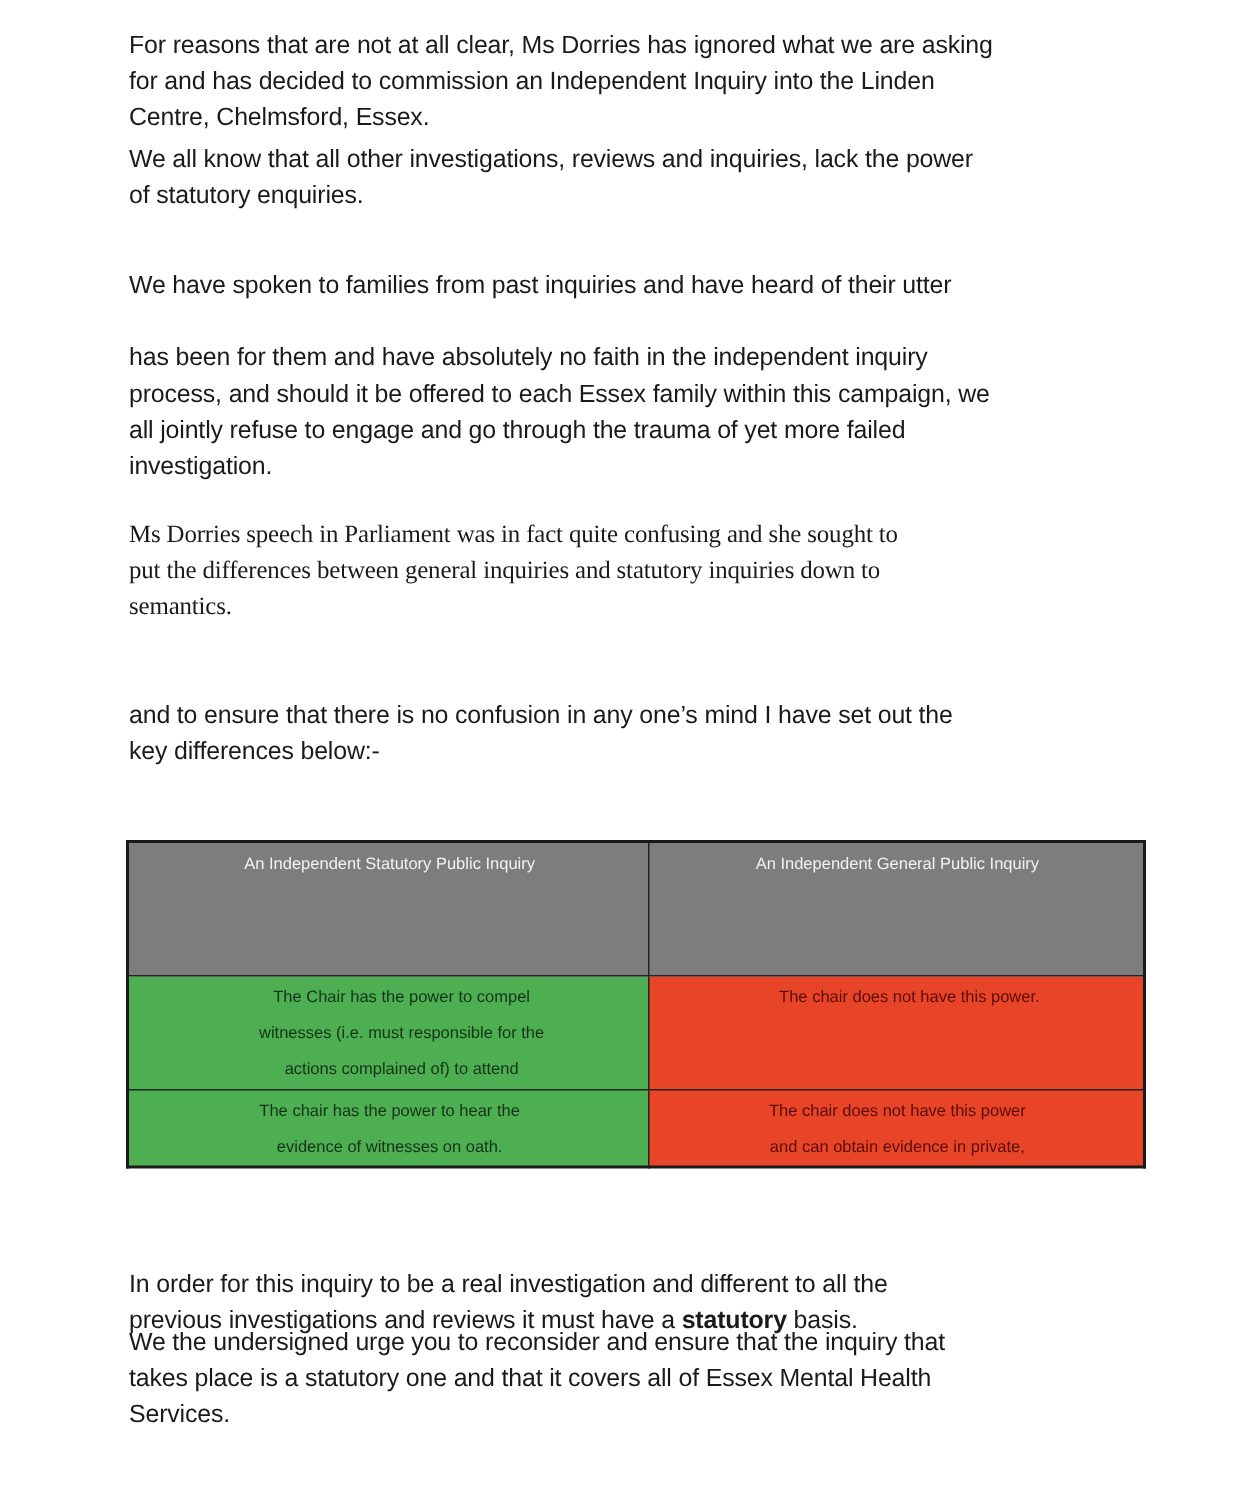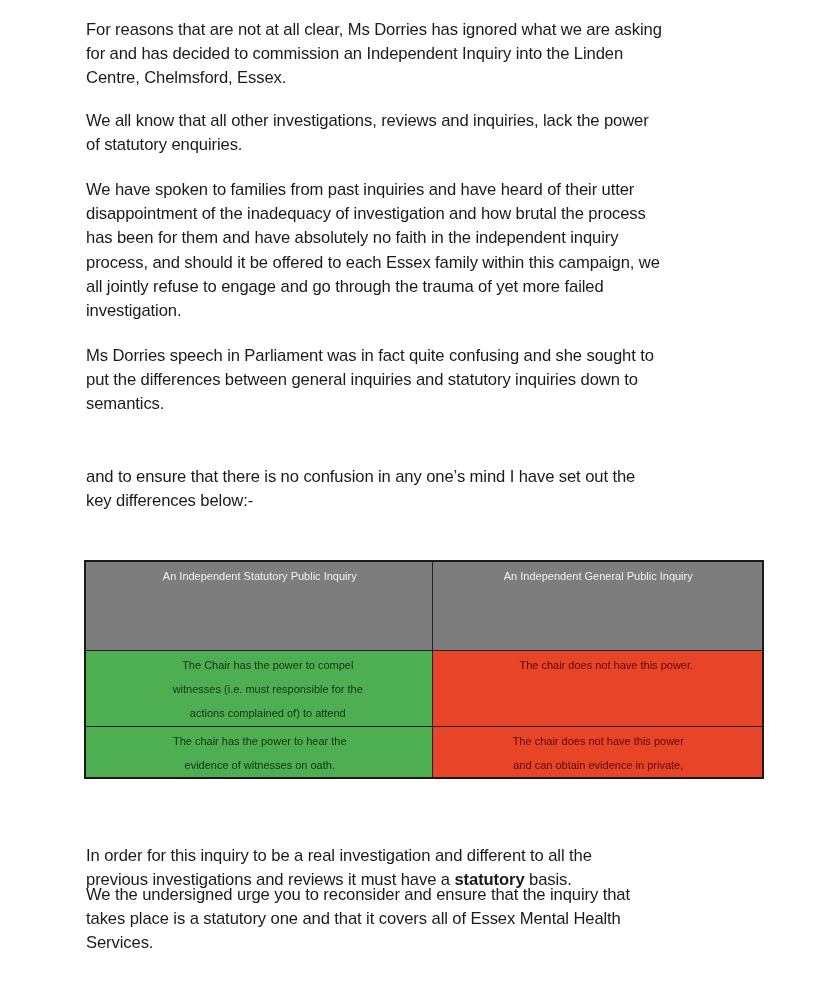--- a/index.html
+++ b/index.html
@@ -22,23 +22,23 @@
       width: 660px;
     }
     .para {
       font-size: 16.6px;
       line-height: 24.2px;
       margin: 0;
       letter-spacing: -0.1px;
     }
     .para b { font-weight: bold; }
     .p1 { position: absolute; top: 8px; }
-    .p2 { position: absolute; top: 99px; }
+    .p2 { position: absolute; top: 84px; }
     .p3 { position: absolute; top: 168px; }
-    .p4 { position: absolute; top: 334px; }
+    .p4 { position: absolute; top: 334px; font-family: Liberation Serif, serif; }
     .p5 { position: absolute; top: 431px; }
     .p6 { position: absolute; top: 834px; }
     .p7 { position: absolute; top: 873px; }
 
     .cmp-table {
       position: absolute;
       left: 84px;
       top: 560px;
       width: 678px;
       border-collapse: collapse;
@@ -84,21 +84,21 @@
     <span>Centre, Chelmsford, Essex.</span>
   </p>
 
   <p class="para p2">
     <span>We all know that all other investigations, reviews and inquiries, lack the power</span><br>
     <span>of statutory enquiries.</span>
   </p>
 
   <p class="para p3">
     <span>We have spoken to families from past inquiries and have heard of their utter</span><br>
-    <span>disappointment of the inadequacy of investigation and how brutal the process</span><br>
+    <br>
     <span>has been for them and have absolutely no faith in the independent inquiry</span><br>
     <span>process, and should it be offered to each Essex family within this campaign, we</span><br>
     <span>all jointly refuse to engage and go through the trauma of yet more failed</span><br>
     <span>investigation.</span>
   </p>
 
   <p class="para p4">
     <span>Ms Dorries speech in Parliament was in fact quite confusing and she sought to</span><br>
     <span>put the differences between general inquiries and statutory inquiries down to</span><br>
     <span>semantics.</span>

